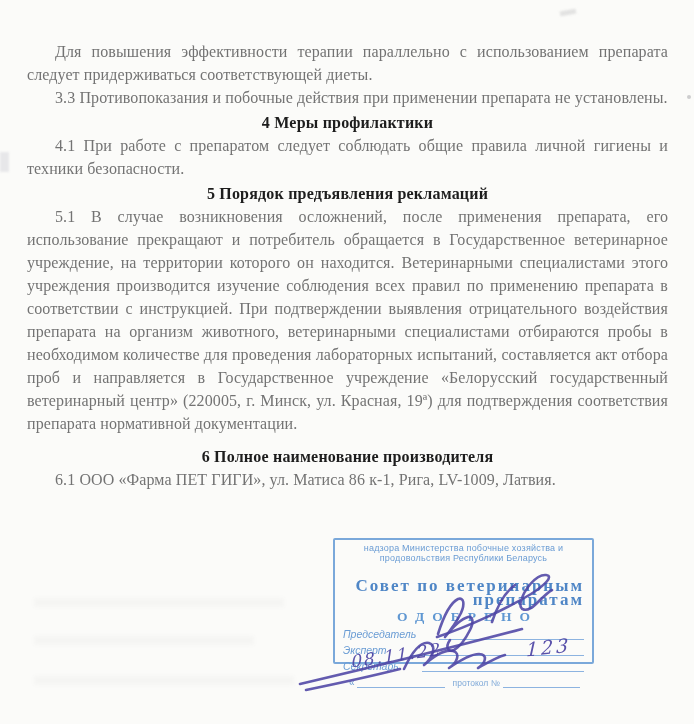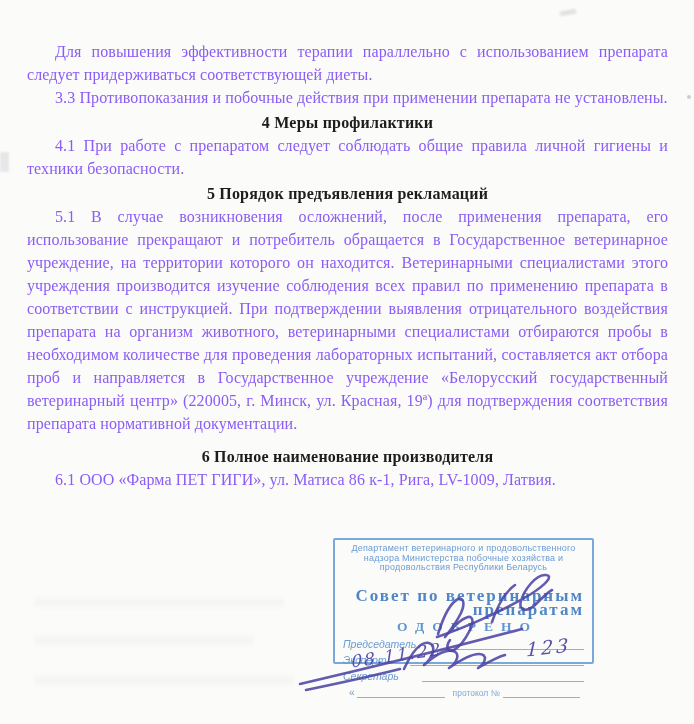--- a/index.html
+++ b/index.html
@@ -15,21 +15,21 @@
     color:#262626;
   }
   .content{
     position:absolute;left:27px;top:40px;width:641px;
   }
   .para{
     margin:0;
     font-size:16px;line-height:23px;
     text-align:justify;
     text-indent:28px;
-    color:#8b5cf6;
+    color:#737373;
     letter-spacing:.1px;
   }
   .hd{
     margin:0;font-size:16px;line-height:23px;
     text-align:center;font-weight:bold;color:#1d1d1d;
     letter-spacing:.2px;
   }
   .mt-h4{margin-top:2px;}
   .mt-h5{margin-top:2px;}
   .mt-h6{margin-top:10px;}
@@ -129,21 +129,20 @@
     <p class="para">3.3 Противопоказания и побочные действия при применении препарата не установлены.</p>
     <h2 class="hd mt-h4">4 Меры профилактики</h2>
     <p class="para">4.1 При работе с препаратом следует соблюдать общие правила личной гигиены и техники безопасности.</p>
     <h2 class="hd mt-h5">5 Порядок предъявления рекламаций</h2>
     <p class="para">5.1 В случае возникновения осложнений, после применения препарата, его использование прекращают и потребитель обращается в Государственное ветеринарное учреждение, на территории которого он находится. Ветеринарными специалистами этого учреждения производится изучение соблюдения всех правил по применению препарата в соответствии с инструкцией. При подтверждении выявления отрицательного воздействия препарата на организм животного, ветеринарными специалистами отбираются пробы в необходимом количестве для проведения лабораторных испытаний, составляется акт отбора проб и направляется в Государственное учреждение «Белорусский государственный ветеринарный центр» (220005, г. Минск, ул. Красная, 19ª) для подтверждения соответствия препарата нормативной документации.</p>
     <h2 class="hd mt-h6">6 Полное наименование производителя</h2>
     <p class="para">6.1 ООО «Фарма ПЕТ ГИГИ», ул. Матиса 86 к-1, Рига, LV-1009, Латвия.</p>
   </div>
 
   <div class="stamp">
-    <div class="dept">Департамент ветеринарного и продовольственного</div>
     <div class="dept">надзора Министерства побочные хозяйства и</div>
     <div class="dept">продовольствия Республики Беларусь</div>
     <div class="council">Совет по ветеринарным препаратам</div>
     <div class="approved">ОДОБРЕНО</div>
     <div class="frow">
       <span class="flabel">Председатель</span>
       <span class="fline"></span>
     </div>
     <div class="frow">
       <span class="flabel">Эксперт</span>

